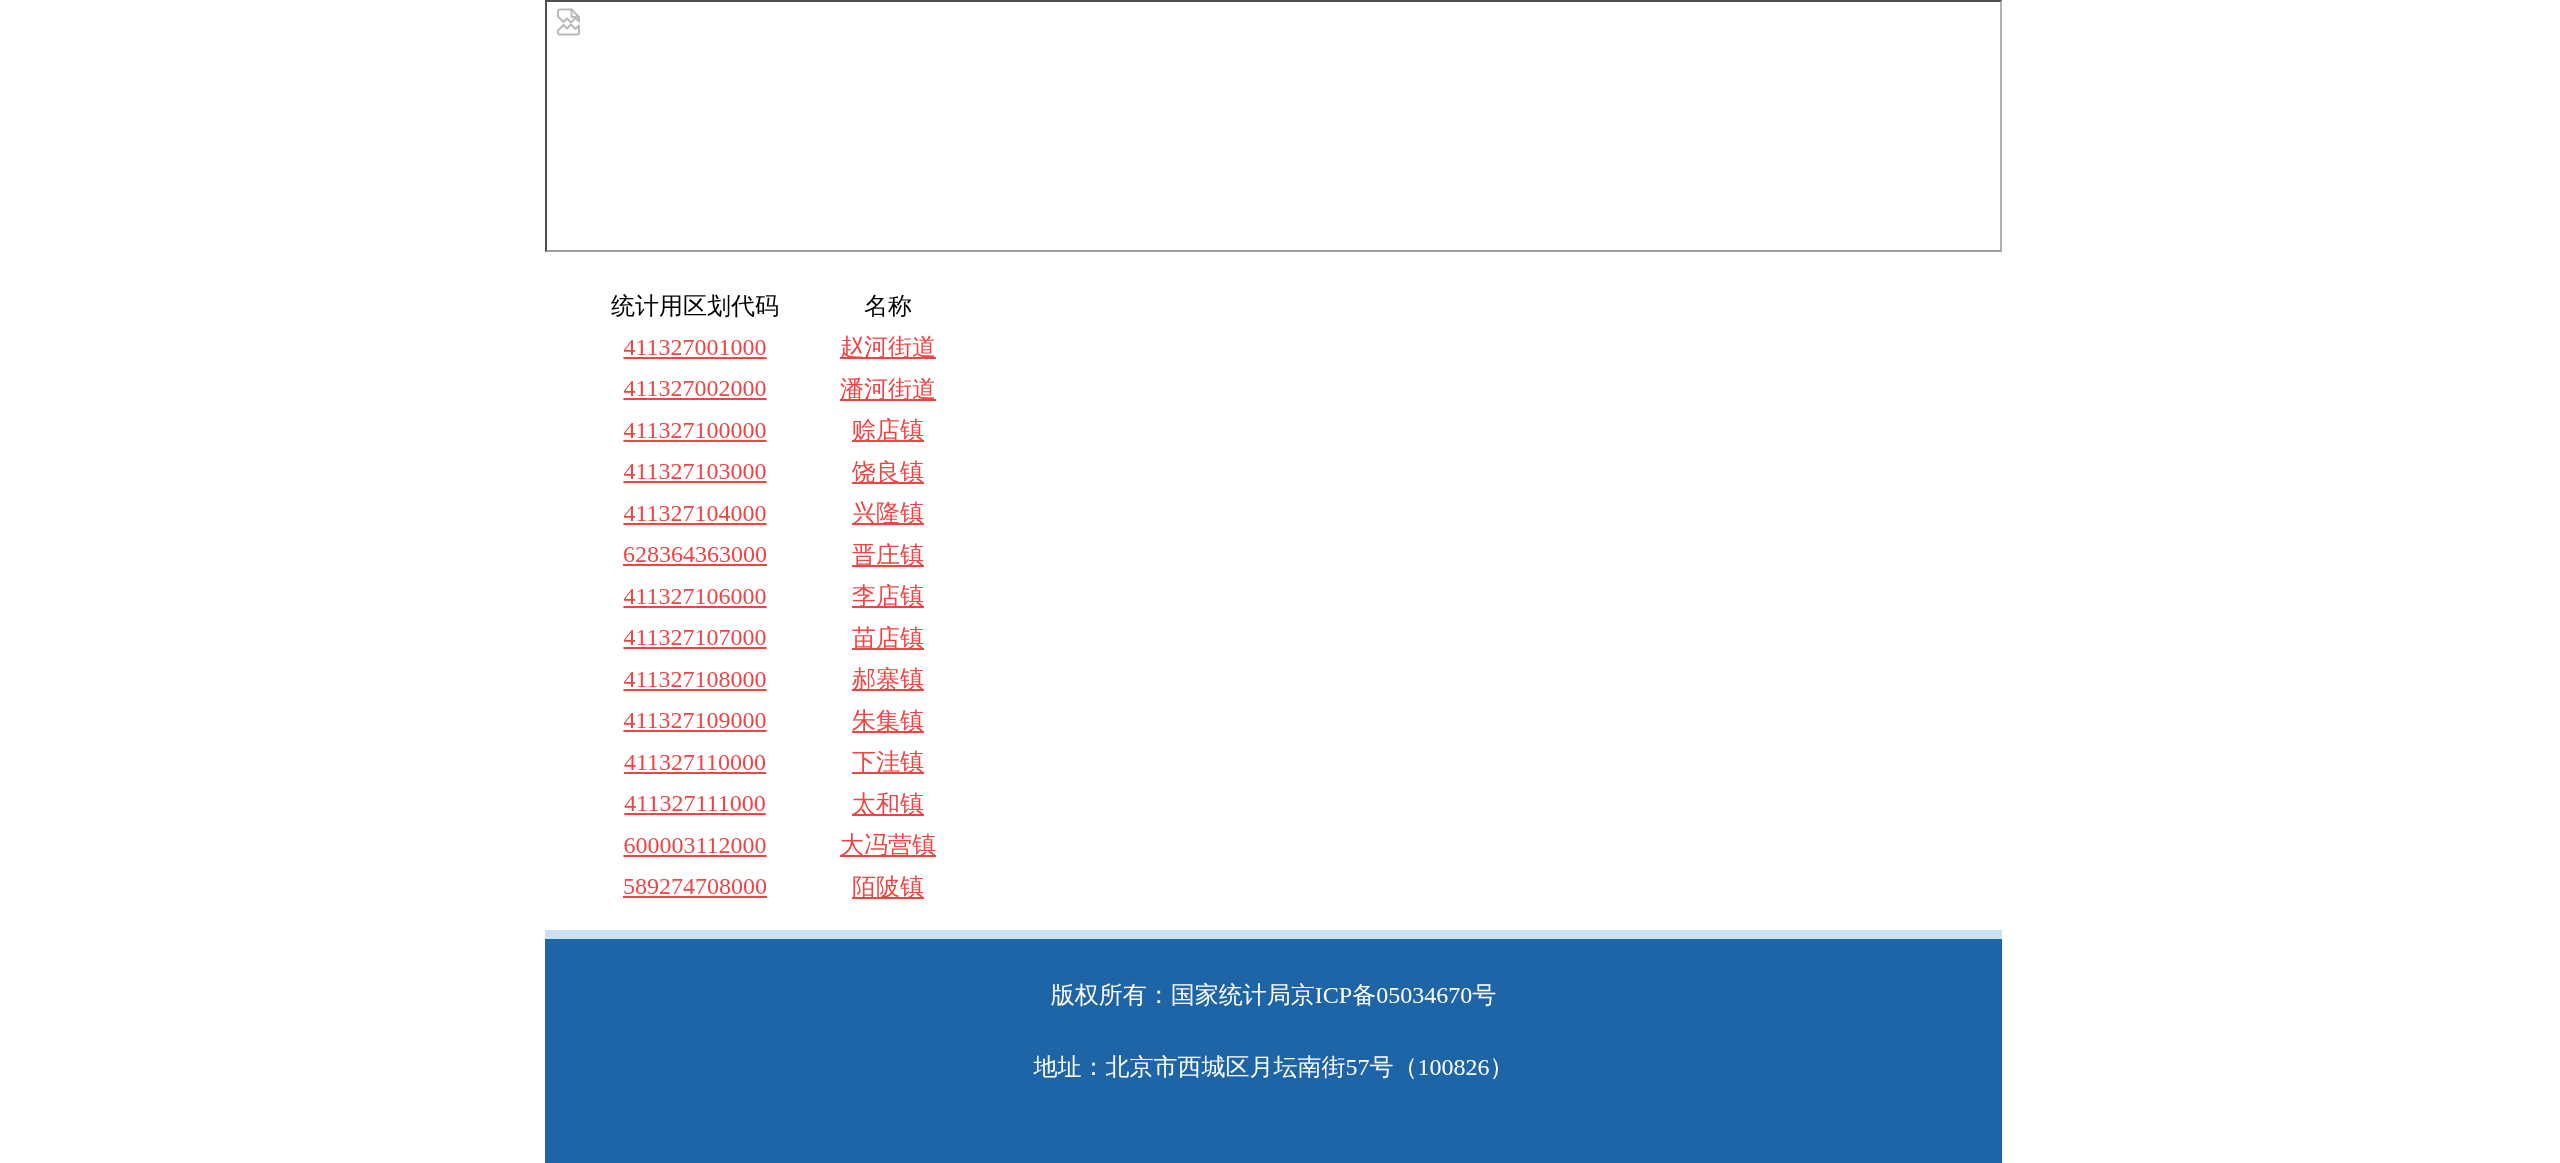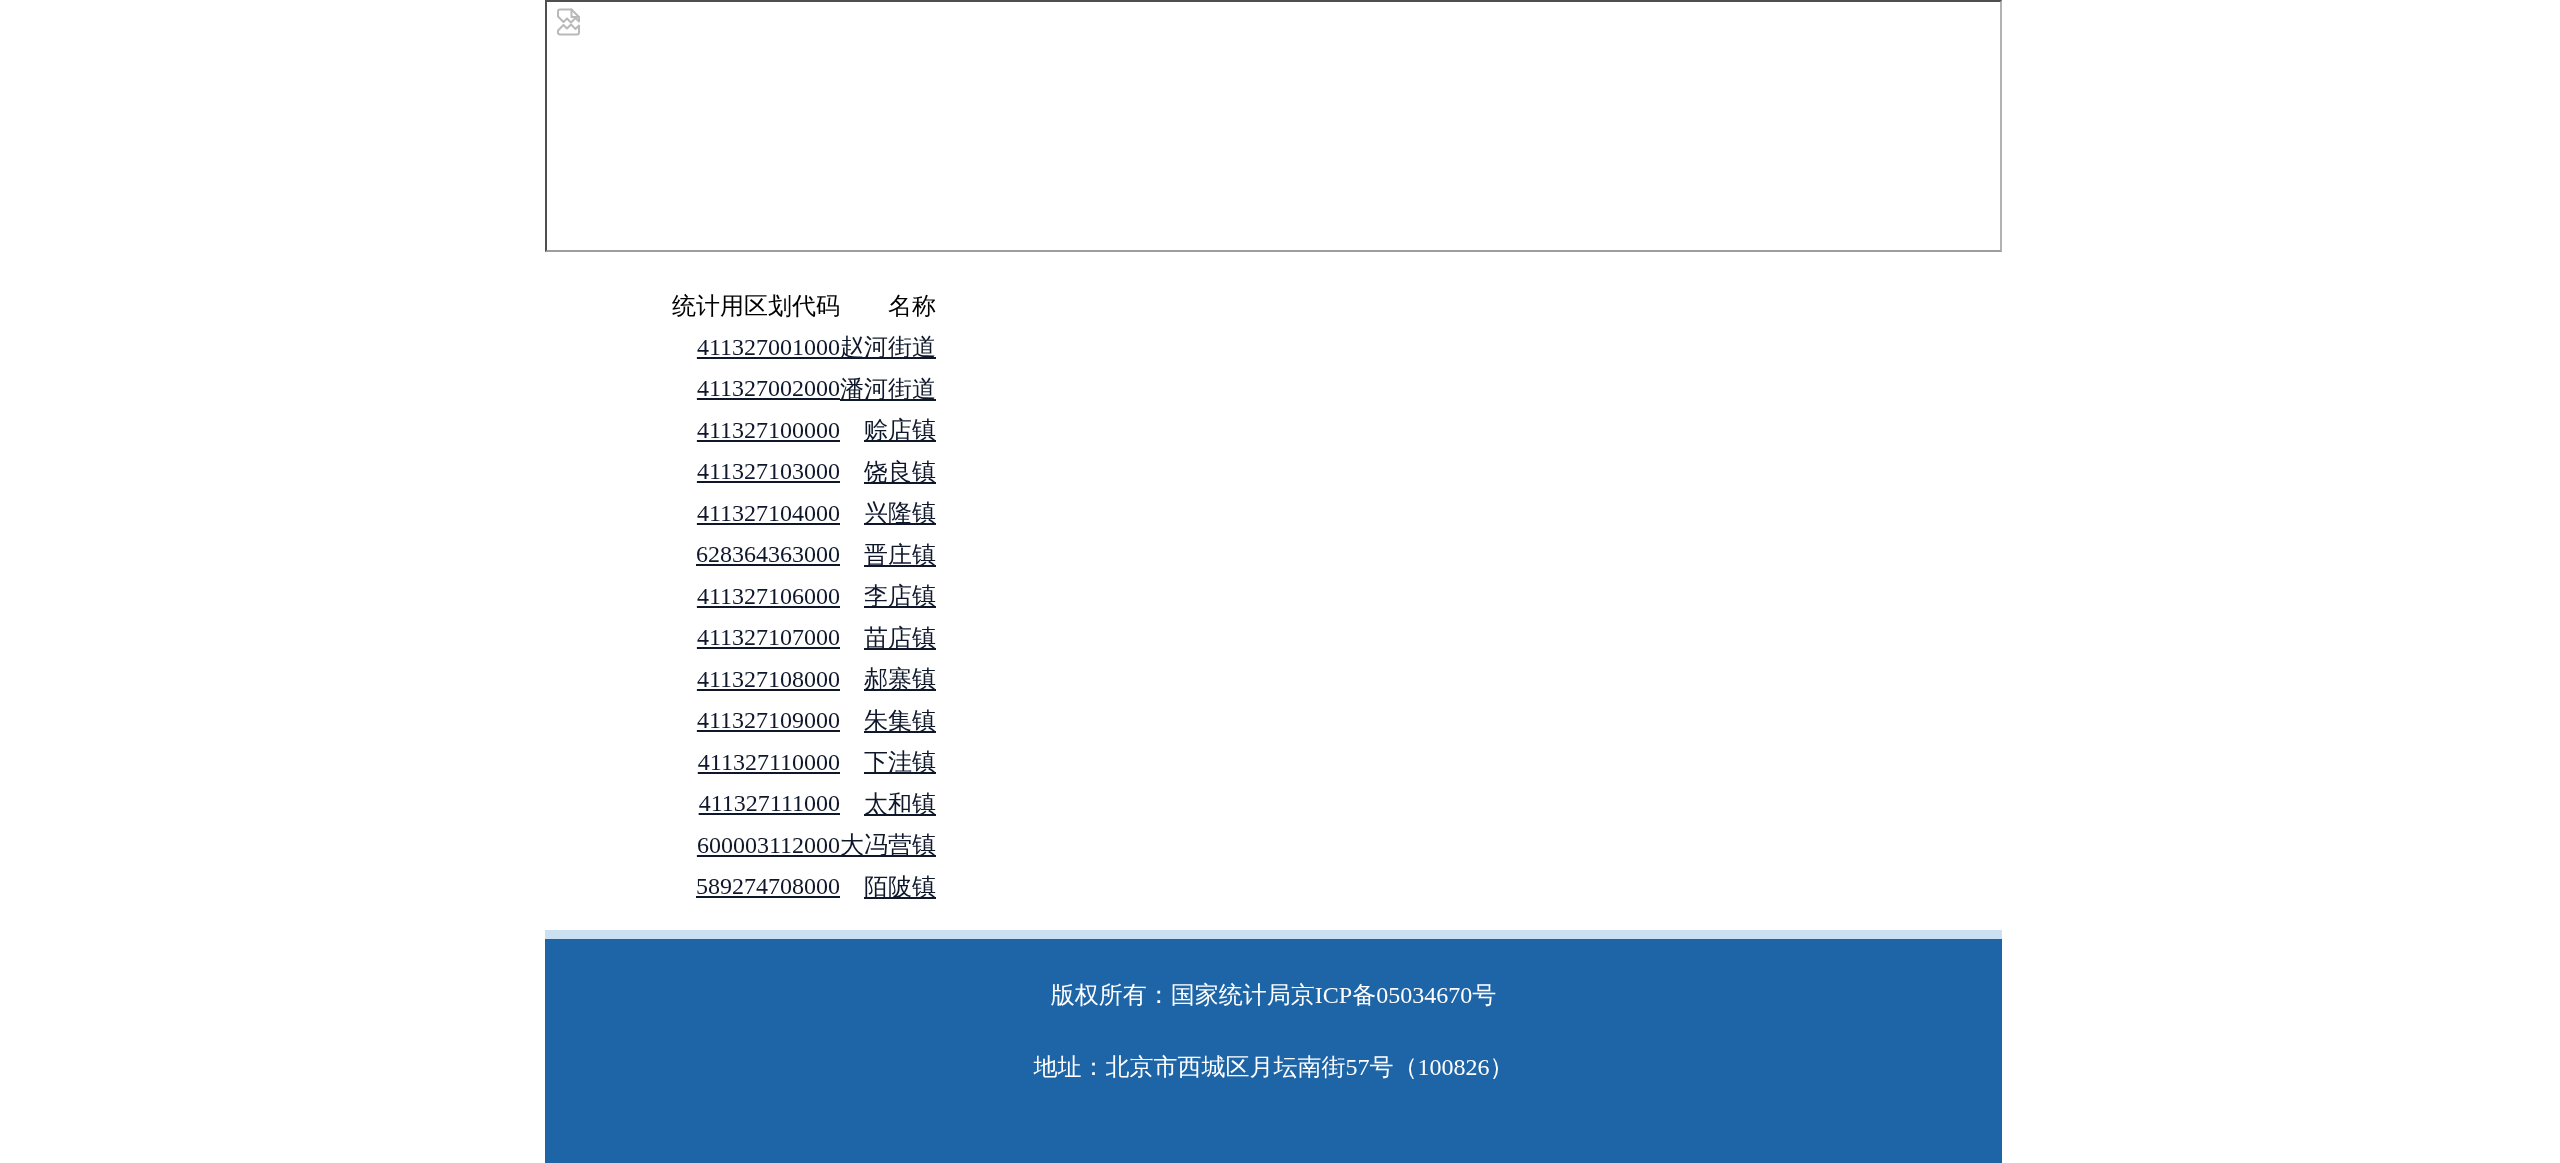--- a/index.html
+++ b/index.html
@@ -31,31 +31,31 @@
     top: 5px;
   }
   table {
     border-collapse: collapse;
     margin-top: 33px;
     font-size: 24px;
     color: #000000;
   }
   th, td {
     font-weight: normal;
-    text-align: right;
+    text-align: center;
     height: 41.5px;
     padding: 0;
     white-space: nowrap;
   }
   th:first-child, td:first-child {
     width: 290px;
     padding-left: 5px;
   }
   a {
-    color: #0f172a;
+    color: #ef4444;
     text-decoration: underline;
     cursor: pointer;
   }
   .footer {
     margin-top: 22px;
     background: #1E65A7;
     border-top: 9px solid #CBE0F1;
     padding: 40px 0 60px;
     text-align: center;
     color: #ffffff;

